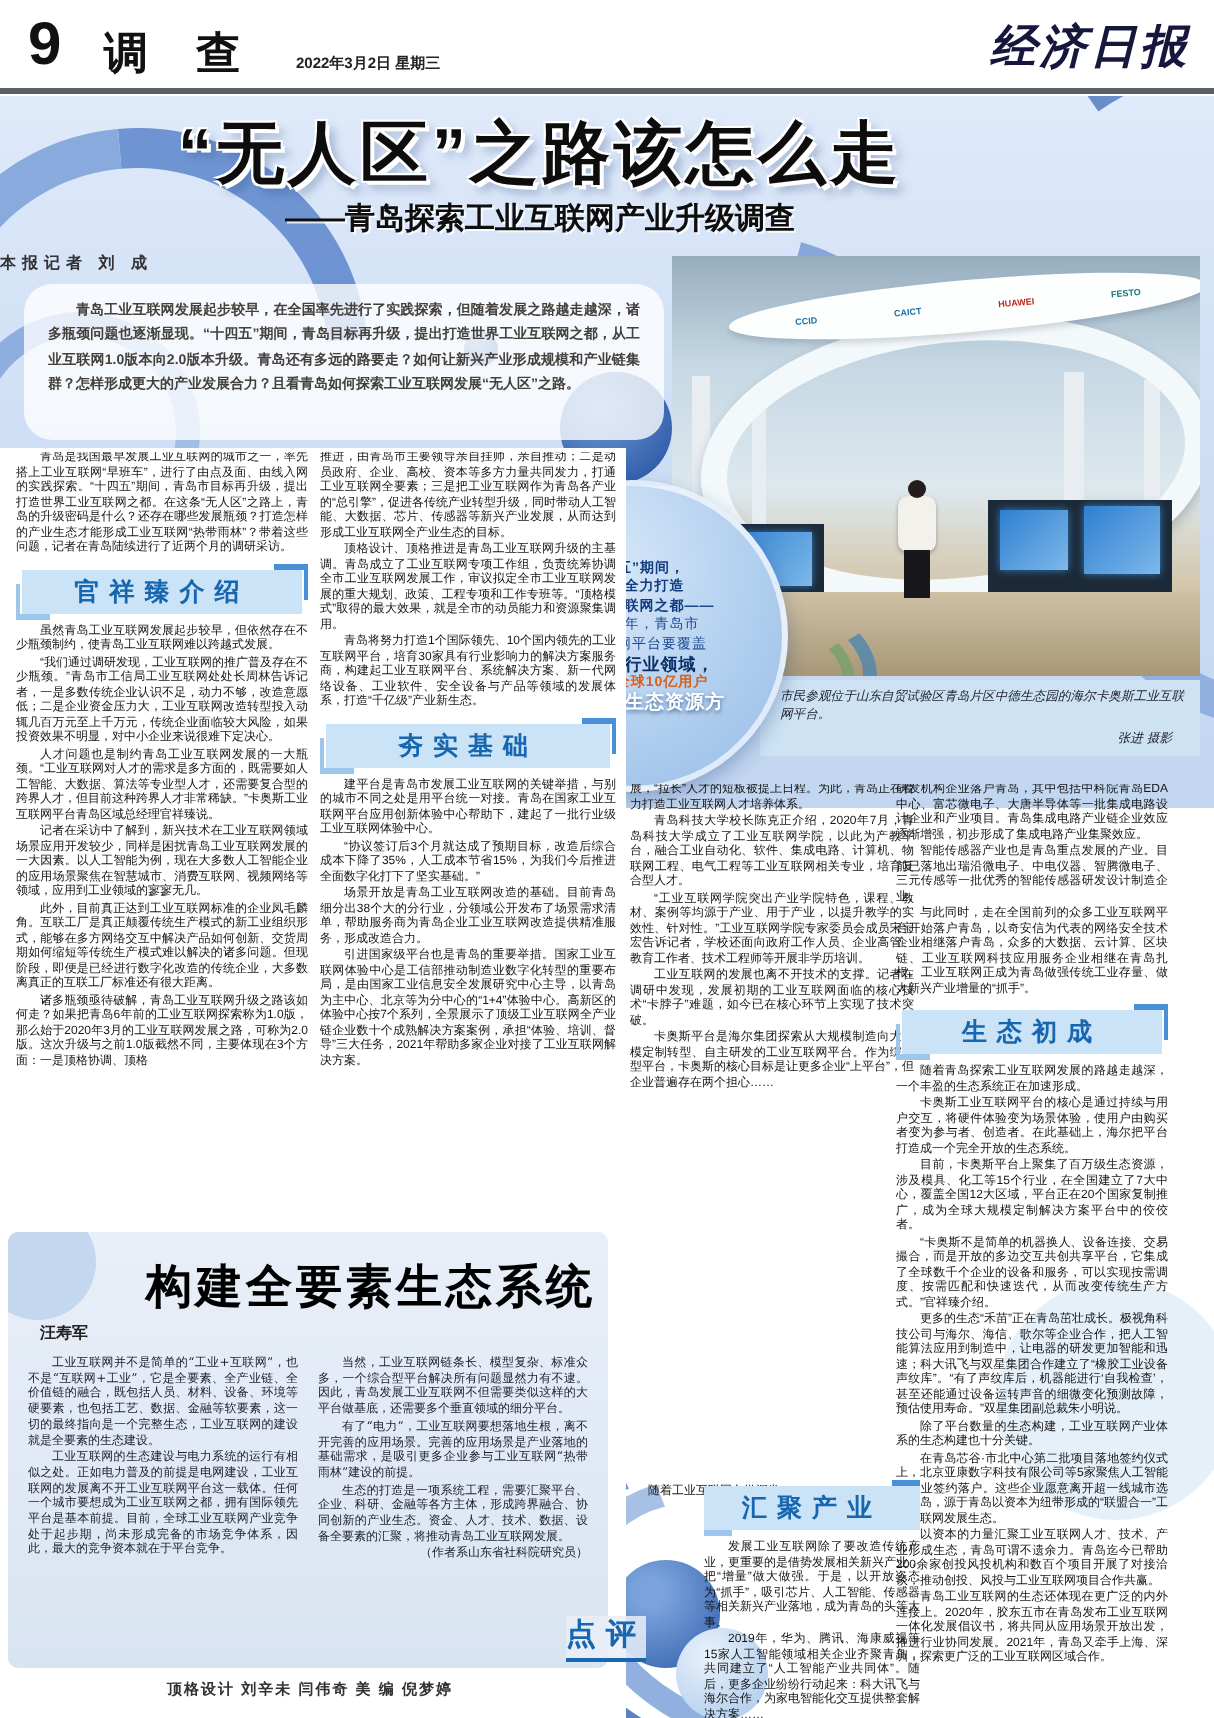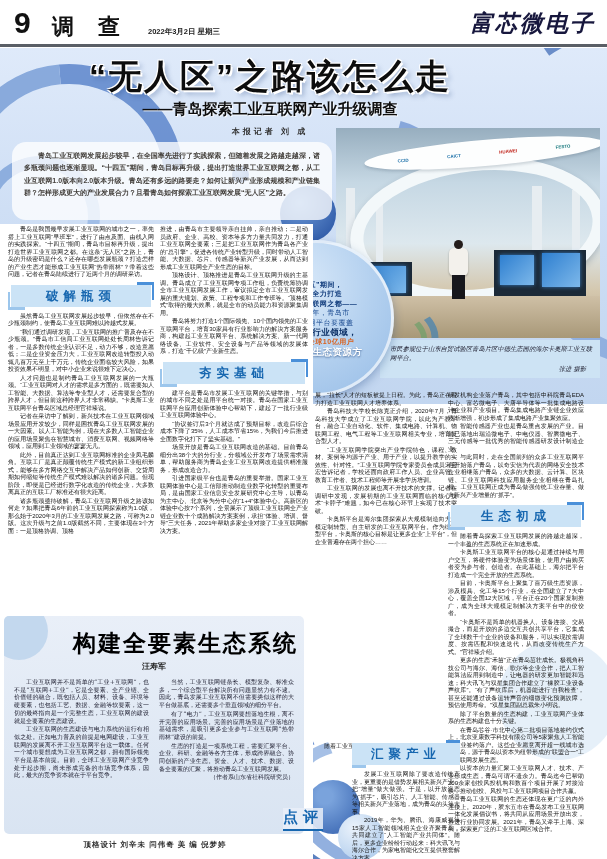--- a/index.html
+++ b/index.html
@@ -23,21 +23,21 @@
   .r4{left:536px;top:110px;width:170px;height:170px;border-width:18px;border-bottom-color:#7b9fd8;border-right-color:#93b4e2;transform:rotate(30deg);opacity:.7;}
   .r5{left:286px;top:70px;width:150px;height:150px;border-width:16px;border-right-color:#6d93d2;border-bottom-color:#8aabdd;transform:rotate(-30deg);opacity:.75;}
   .sphere{position:absolute;border-radius:50%;}
   .s1{left:232px;top:118px;width:17px;height:17px;background:radial-gradient(circle at 35% 30%,#7aa3dc,#2f5cab);}
   .s2{left:280px;top:138px;width:56px;height:56px;background:radial-gradient(circle at 35% 30%,#6f9bd8,#234e9e);}
   .headline{position:absolute;left:0px;top:6px;width:540px;text-align:center;font-size:34px;font-weight:900;
             letter-spacing:2px;color:#0d0d0d;
             text-shadow:2px 2px 0 #fff,-1px -1px 0 #fff,1px -1px 0 #fff,-1px 1px 0 #fff,4px 4px 5px rgba(30,60,120,.35);}
   .subhead{position:absolute;left:0;top:52px;width:540px;text-align:center;font-size:15px;font-weight:bold;color:#0e0e0e;
            text-shadow:1px 1px 0 rgba(255,255,255,.8);}
-  .byline{position:absolute;left:0;top:78px;width:540px;text-align:center;font-size:8px;font-weight:bold;color:#333;letter-spacing:3px;}
+  .byline{position:absolute;left:0;top:78px;width:540px;font-size:8px;font-weight:bold;color:#333;letter-spacing:3px;}
   .intro-box{position:absolute;left:12px;top:94px;width:296px;height:62px;background:rgba(255,255,255,.78);
              border-radius:14px;padding:8px 12px;overflow:hidden;}
   .intro-box p{margin:0;font-size:7px;line-height:12.4px;font-weight:bold;color:#44403c;text-align:justify;text-indent:2em;}
   
   .photo{position:absolute;left:336px;top:80px;width:264px;height:210px;overflow:hidden;z-index:2;
          background:linear-gradient(180deg,#97aebf 0%,#c6d8e4 26%,#dde8ee 55%,#d4c7ad 78%,#b3a289 100%);}
   .beam{position:absolute;background:#e7edf1;}
   .ringband{position:absolute;left:14px;top:30px;width:230px;height:118px;border-radius:50%;
             border:13px solid #f3f8fa;transform:rotate(-6deg);box-shadow:0 3px 6px rgba(40,60,80,.25);}
   .logoband{position:absolute;left:28px;top:12px;width:212px;height:26px;border-radius:50%;background:#fdfefe;
@@ -97,41 +97,41 @@
        background:radial-gradient(circle at 35% 30%,#7aa3dc 15%,#2f5cab);}
   .bs2{position:absolute;left:60px;top:114px;width:46px;height:46px;border-radius:50%;
        background:radial-gradient(circle at 35% 30%,#eaf2fb,#a6c6ea);}
   .faint-circle{position:absolute;left:498px;top:640px;width:120px;height:120px;border-radius:50%;
        background:rgba(173,205,235,.3);z-index:0;}
   
   .commentary{position:absolute;left:4px;top:616px;width:300px;height:218px;z-index:2;
        background:linear-gradient(180deg,#e9eff8,#d9e4f2);border-radius:5px;overflow:hidden;}
   .comm-deco{position:absolute;left:-14px;top:-14px;width:58px;height:58px;border-radius:50%;background:#c3d8ee;}
   .comm-title{margin:12px 6px 2px;text-align:right;font-size:23px;font-weight:900;letter-spacing:2px;color:#000;font-family:Liberation Mono, monospace;}
-  .comm-author{margin:2px 16px 6px;text-align:center;font-size:8px;font-weight:bold;color:#222;
+  .comm-author{margin:2px 16px 6px;text-align:left;font-size:8px;font-weight:bold;color:#222;
        font-family:"DejaVu Serif","Liberation Serif",serif;}
   .comm-body{column-count:2;column-gap:10px;padding:0 10px;height:146px;overflow:hidden;}
   .kp{margin:0 0 1px;font-size:6px;line-height:7.7px;text-align:justify;text-indent:2em;color:#1c1c2e;
       font-family:"DejaVu Serif","Liberation Serif",serif;}
   .kp-foot{text-indent:0;text-align:right;}
   .dianping{position:absolute;left:283px;top:808px;z-index:3;font-size:15px;font-weight:900;color:#1767b0;
       letter-spacing:5px;border-bottom:2.5px solid #1767b0;padding-bottom:2px;background:rgba(233,239,248,.85);}
   .credits{position:absolute;left:30px;top:840px;width:250px;text-align:center;z-index:3;
       font-size:7.5px;font-weight:bold;color:#333;letter-spacing:1px;}
 </style>
 </head>
 <body>
 
 <div class="page">
 
   <div class="masthead">
     <div class="pagenum">9</div>
     <div class="section-name">调 查</div>
     <div class="edition-date">2022年3月2日 星期三</div>
-    <div class="brand">富芯微电子</div>
+    <div class="brand">经济日报</div>
   </div>
   <div class="mast-rule"></div>
 
   <div class="banner">
     <div class="ring r1"></div>
     <div class="ring r2"></div>
     <div class="ring r3"></div>
     <div class="ring r4"></div>
     <div class="ring r5"></div>
     <div class="sphere s1"></div>
@@ -193,21 +193,21 @@
     <div class="ribbon2"></div>
     <div class="bs1"></div>
     <div class="bs2"></div>
   </div>
   <div class="faint-circle"></div>
 
   <div class="col" style="left:8px;top:226px;width:146px;height:388px;">
     <div>
       <p class="bp">青岛是我国最早发展工业互联网的城市之一，率先搭上工业互联网“早班车”，进行了由点及面、由线入网的实践探索。“十四五”期间，青岛市目标再升级，提出打造世界工业互联网之都。在这条“无人区”之路上，青岛的升级密码是什么？还存在哪些发展瓶颈？打造怎样的产业生态才能形成工业互联网“热带雨林”？带着这些问题，记者在青岛陆续进行了近两个月的调研采访。</p>
     </div>
-    <div class="sec-head">破解瓶颈</div>
+    <div class="sec-head">官祥臻介绍</div>
     <div>
       <p class="bp">虽然青岛工业互联网发展起步较早，但依然存在不少瓶颈制约，使青岛工业互联网难以跨越式发展。</p>
         <p class="bp">“我们通过调研发现，工业互联网的推广普及存在不少瓶颈。”青岛市工信局工业互联网处处长周林告诉记者，一是多数传统企业认识不足，动力不够，改造意愿低；二是企业资金压力大，工业互联网改造转型投入动辄几百万元至上千万元，传统企业面临较大风险，如果投资效果不明显，对中小企业来说很难下定决心。</p>
         <p class="bp">人才问题也是制约青岛工业互联网发展的一大瓶颈。“工业互联网对人才的需求是多方面的，既需要如人工智能、大数据、算法等专业型人才，还需要复合型的跨界人才，但目前这种跨界人才非常稀缺。”卡奥斯工业互联网平台青岛区域总经理官祥臻说。</p>
         <p class="bp">记者在采访中了解到，新兴技术在工业互联网领域场景应用开发较少，同样是困扰青岛工业互联网发展的一大因素。以人工智能为例，现在大多数人工智能企业的应用场景聚焦在智慧城市、消费互联网、视频网络等领域，应用到工业领域的寥寥无几。</p>
         <p class="bp">此外，目前真正达到工业互联网标准的企业凤毛麟角。互联工厂是真正颠覆传统生产模式的新工业组织形式，能够在多方网络交互中解决产品如何创新、交货周期如何缩短等传统生产模式难以解决的诸多问题。但现阶段，即便是已经进行数字化改造的传统企业，大多数离真正的互联工厂标准还有很大距离。</p>
         <p class="bp">诸多瓶颈亟待破解，青岛工业互联网升级之路该如何走？如果把青岛6年前的工业互联网探索称为1.0版，那么始于2020年3月的工业互联网发展之路，可称为2.0版。这次升级与之前1.0版截然不同，主要体现在3个方面：一是顶格协调、顶格</p>
     </div>
   </div>
 

